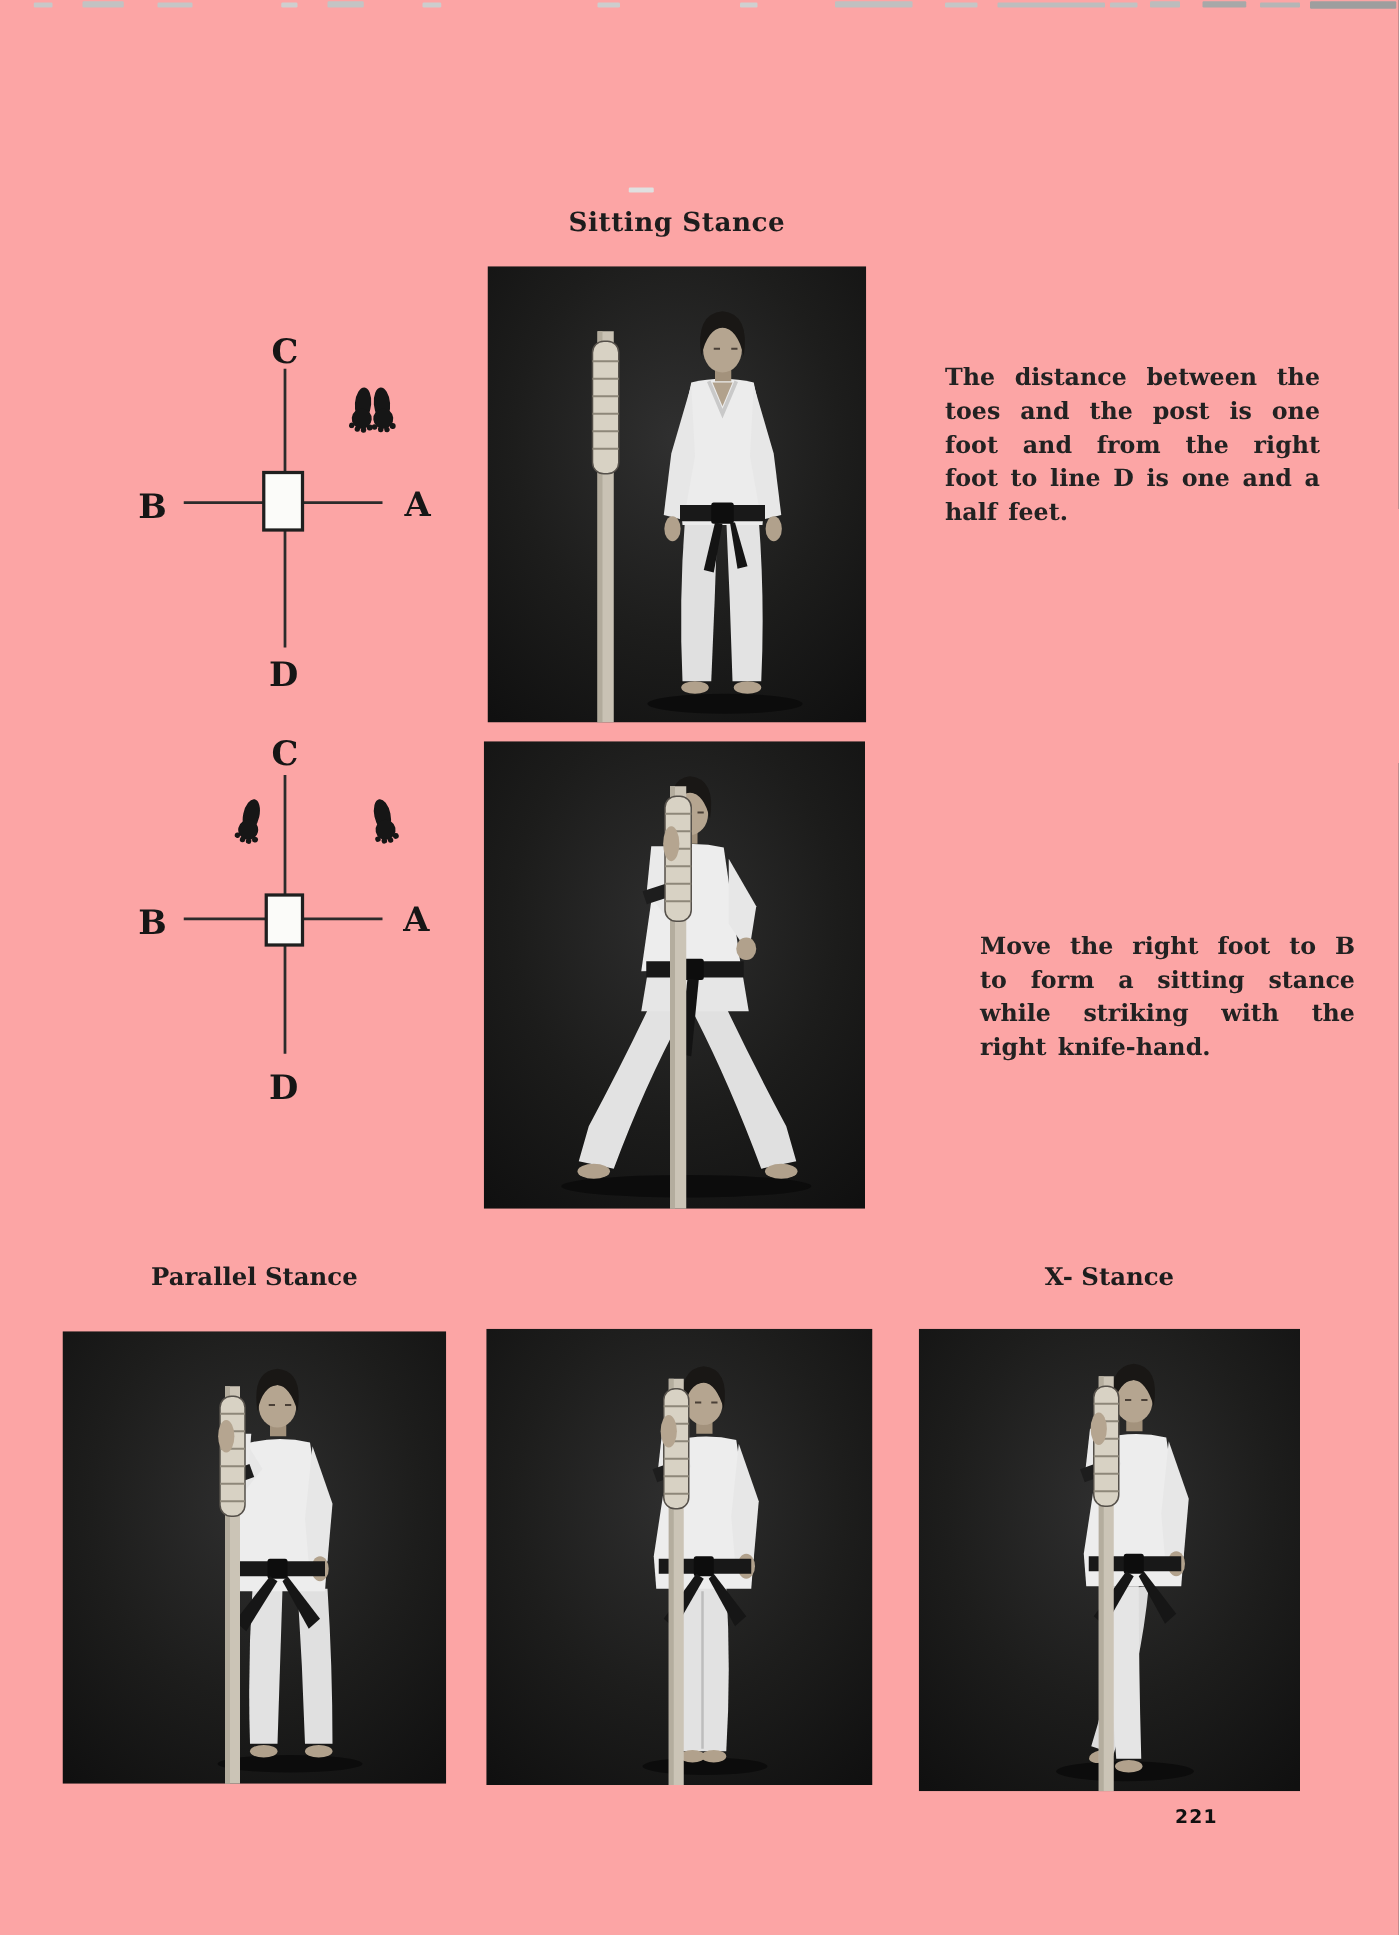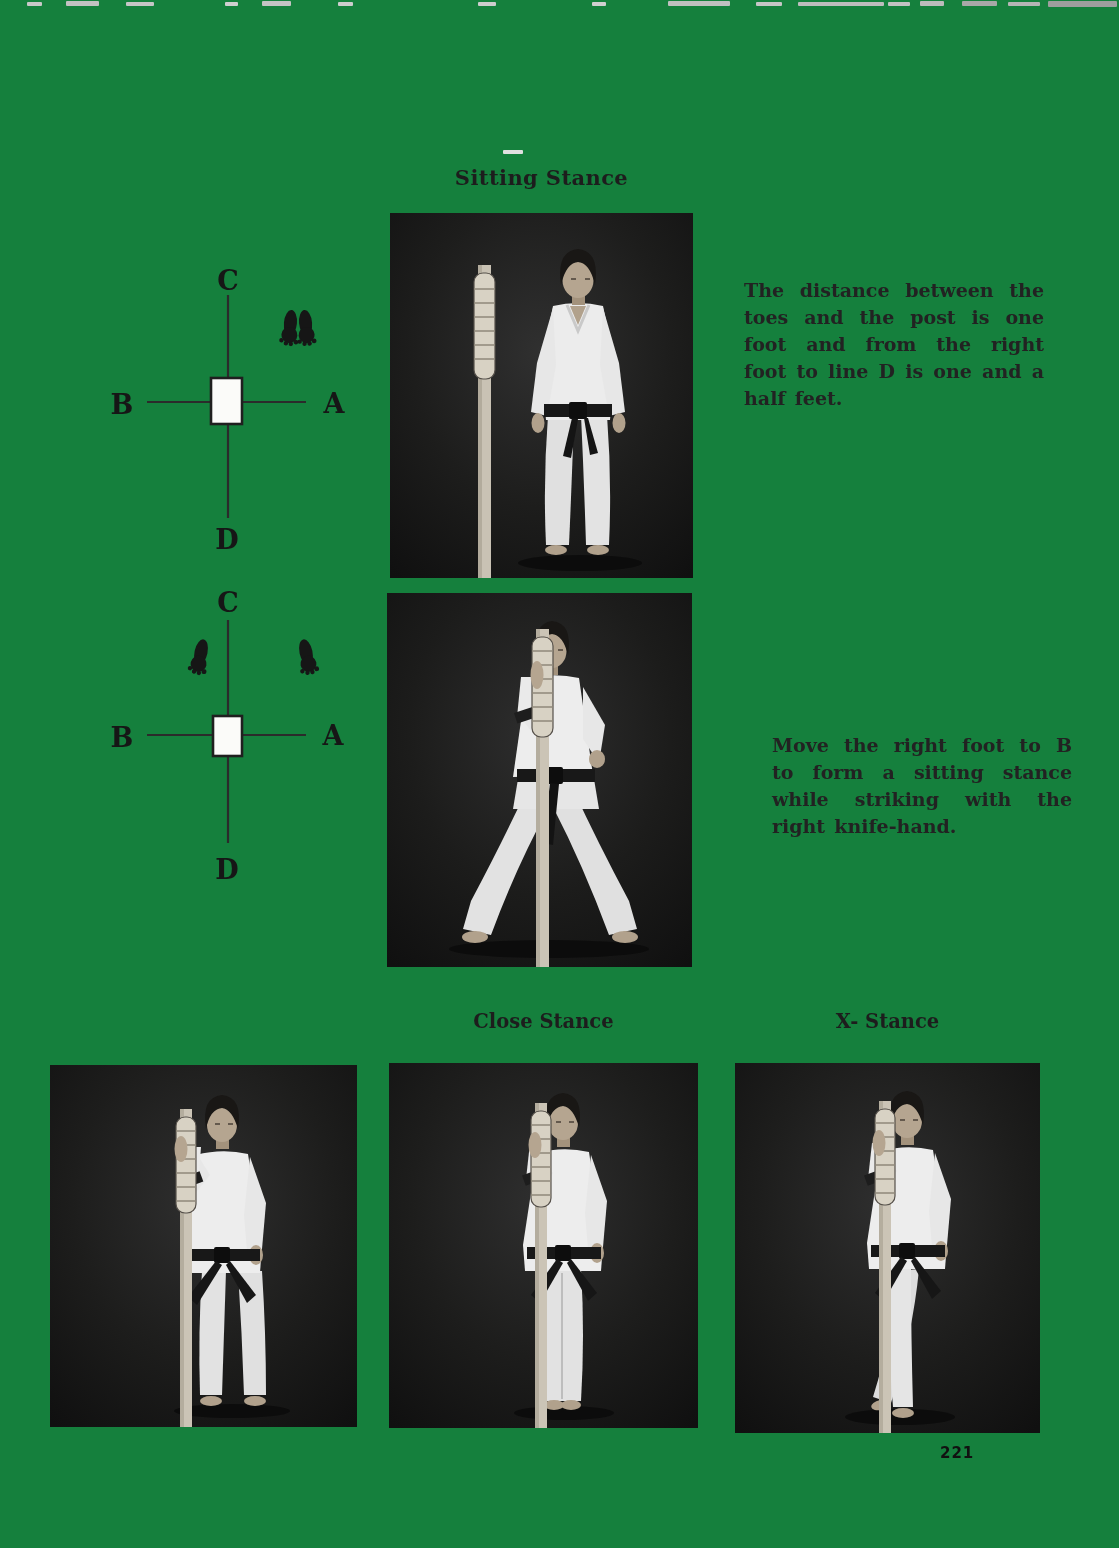--- a/index.html
+++ b/index.html
@@ -1,21 +1,21 @@
 <!DOCTYPE html>
 <html><head>
 <meta charset="utf-8">
 <style>
   html,body{margin:0;padding:0;background:#6e6e6e;}
-  .page{position:relative;width:1119px;height:1548px;background:#15803d;overflow:hidden;
+  .page{position:relative;width:1119px;height:1548px;background:#fca5a5;overflow:hidden;
         font-family:"DejaVu Serif", serif;}
   .scan-marks i{position:absolute;display:block;border-radius:1px;}
   .title{position:absolute;left:390px;top:165px;width:303px;margin:0;text-align:center;
          font-size:21px;font-weight:700;color:#1d1d1d;letter-spacing:.4px;}
-  .instr{position:absolute;width:300px;margin:4px;font-size:19px;font-weight:700;color:#222;
+  .instr{position:absolute;width:300px;margin:16px;font-size:19px;font-weight:700;color:#222;
          line-height:1.42;text-align:justify;word-spacing:2.5px;}
   .instr1{left:740px;top:273px;}
   .instr2{left:768px;top:728px;}
   .caption{position:absolute;top:1010px;margin:0;text-align:center;font-size:19.5px;
            font-weight:700;color:#1d1d1d;}
   .cap1{left:50px;width:307px;}
   .cap2{left:389px;width:309px;}
   .cap3{left:735px;width:305px;}
   .photo{position:absolute;margin:0;padding:0;}
   .photo svg{display:block;width:100%;height:100%;}
@@ -196,21 +196,21 @@
         <rect x="145" y="44" width="21" height="100" rx="9" fill="#d8d2c4" stroke="#55504a" stroke-width="1.2"></rect>
         <path d="M145 58h21M145 72h21M145 86h21M145 100h21M145 114h21M145 128h21" stroke="#8e887a" stroke-width="1.6"></path>
       </g>
       <ellipse cx="150" cy="82" rx="6.5" ry="14" fill="#b5a590"></ellipse>
     </svg>
   </figure>
 
   <p class="instr instr1">The distance between the toes and the post is one foot and from the right foot to line D is one and a half feet.</p>
   <p class="instr instr2">Move the right foot to B to form a sitting stance while striking with the right knife-hand.</p>
 
-  <p class="caption cap2">Close Stance</p>
+  <p class="caption cap1">Parallel Stance</p>
   <p class="caption cap3">X- Stance</p>
 
   <figure class="photo ph3">
     <svg viewBox="0 0 307 362">
       <defs>
           <radialGradient id="bg3" cx="50%" cy="38%" r="78%">
         <stop offset="0%" stop-color="#2f2f2f"></stop>
             <stop offset="55%" stop-color="#1d1d1c"></stop>
             <stop offset="100%" stop-color="#101010"></stop>
       </radialGradient>

